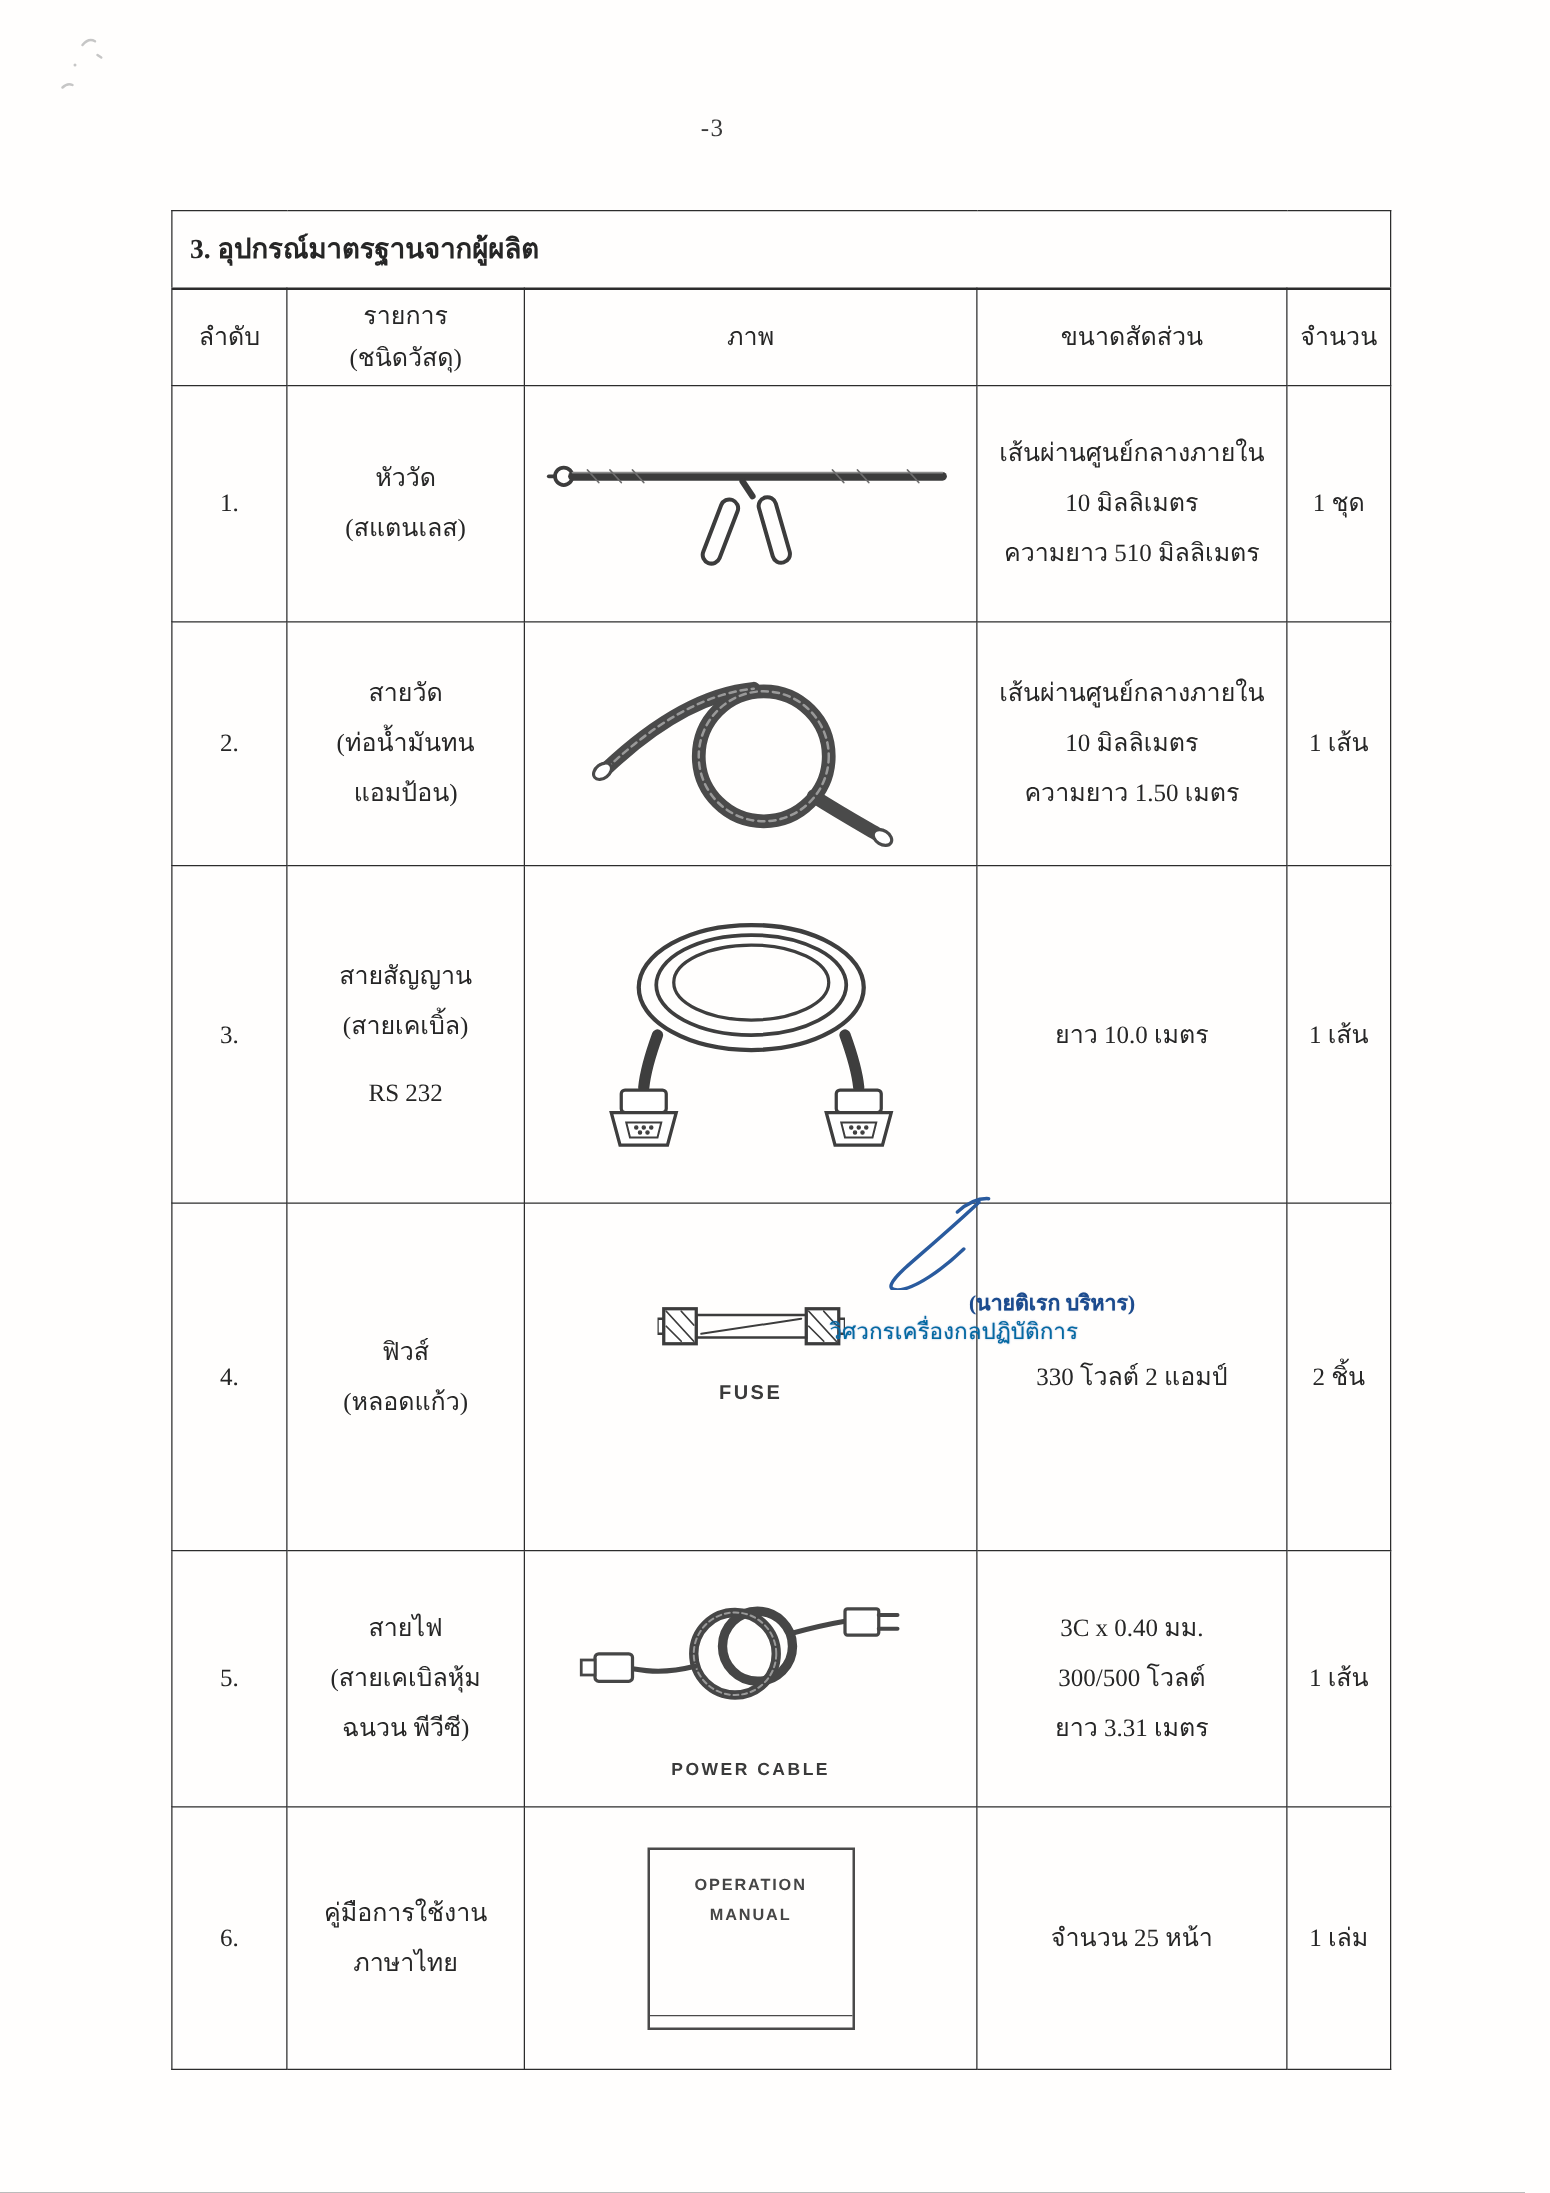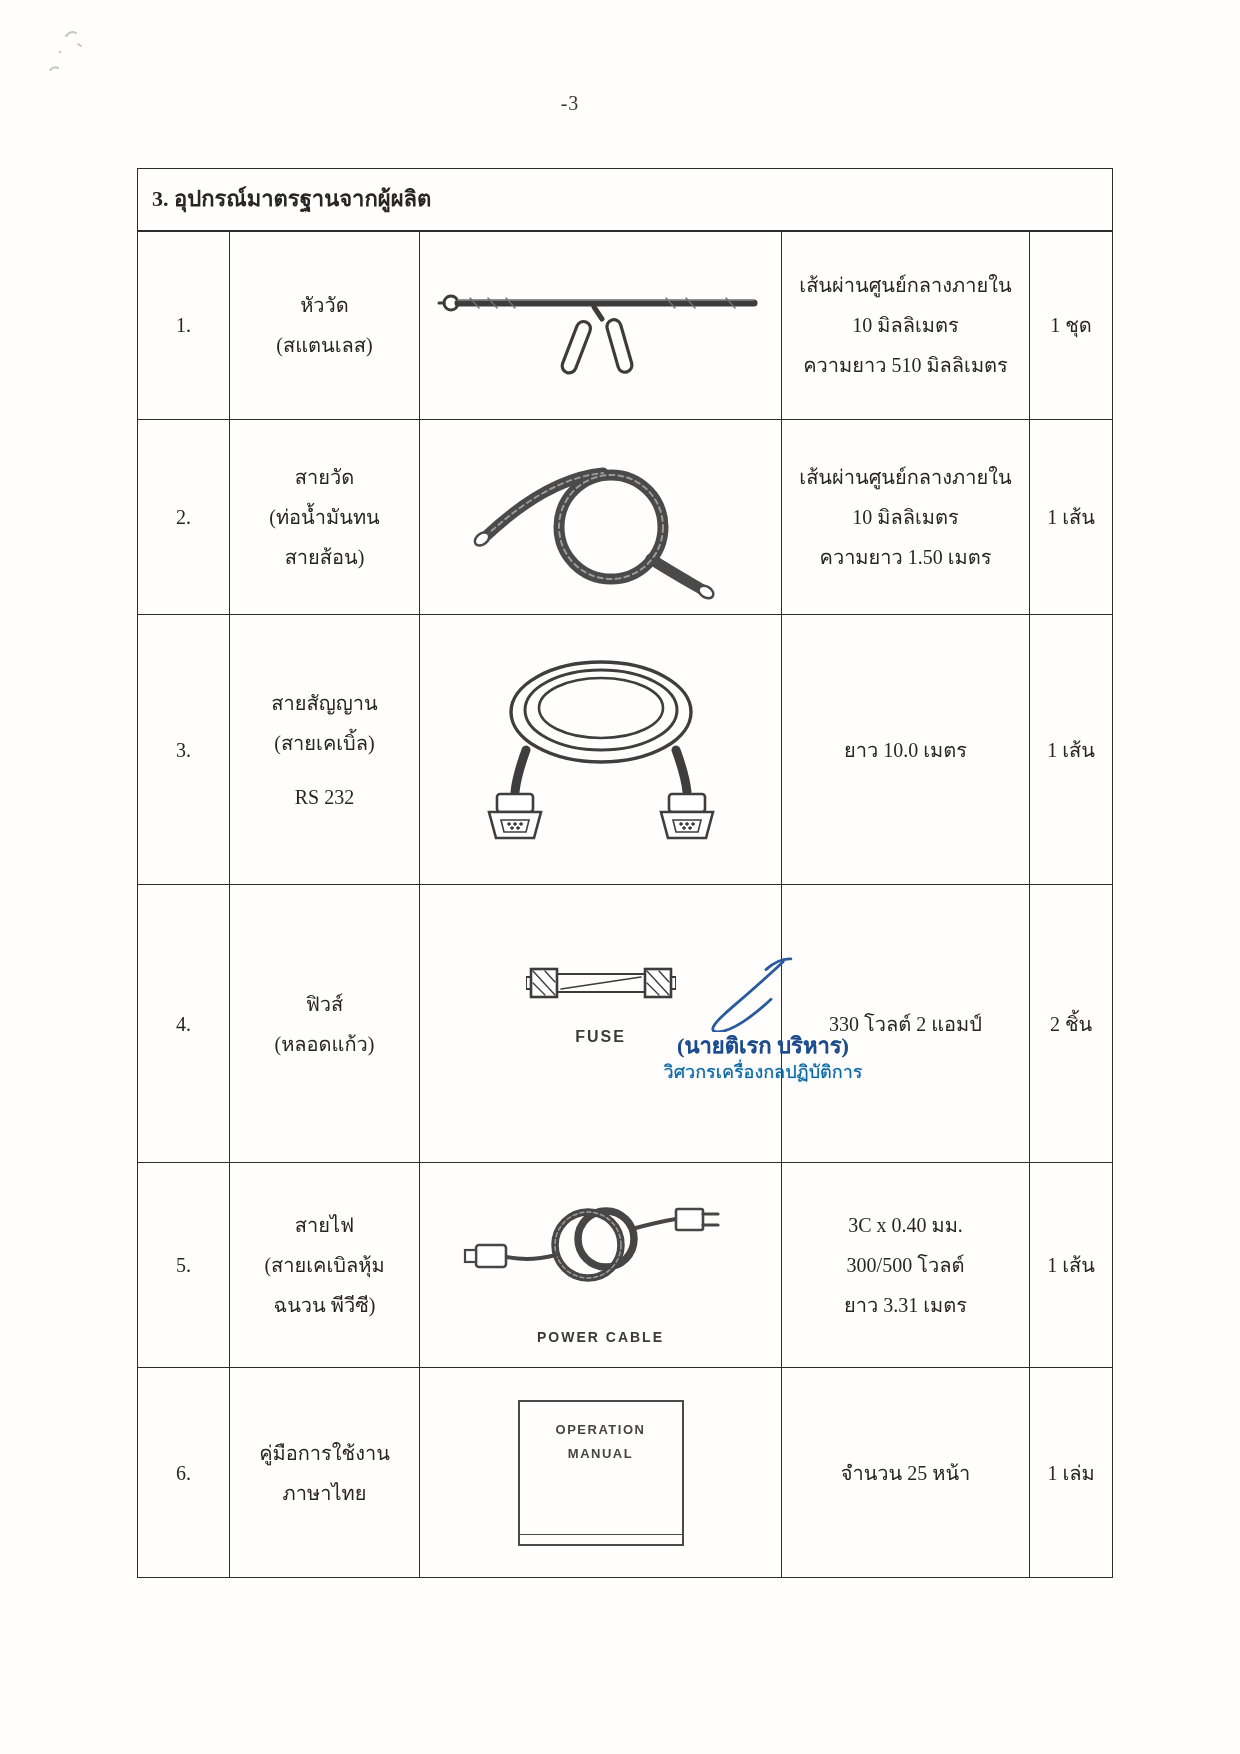--- a/index.html
+++ b/index.html
@@ -56,22 +56,23 @@
     font-weight:bold;font-size:13px;letter-spacing:1.5px;color:#454545;line-height:1.9;
   }
   .manual-box .page-edge{
     position:absolute;left:0;right:0;bottom:9px;border-top:1.5px solid #4a4a4a;
   }
   .signature-block{
     position:absolute;left:618px;top:948px;width:290px;height:150px;
     text-align:center;pointer-events:none;
   }
   .signer-name{
-    font-weight:bold;font-size:22px;color:#1c4b8e;line-height:1.25;
+    font-weight:bold;font-size:17px;color:#1c4b8e;line-height:1.25;
     text-shadow:0 0 .6px rgba(28,75,142,.65);
+    text-align:right;
   }
   .signer-title{
     font-size:18px;color:#0369a1;line-height:1.4;
     text-shadow:0 0 1.2px rgba(63,111,185,.75);
   }
   .cellline{display:block;}
 </style>
 </head>
 <body>
 
@@ -95,20 +96,30 @@
         <col style="width:362px">
         <col style="width:248px">
         <col style="width:83px">
     </colgroup>
 
     <tbody>
         <tr class="r-title">
       <td colspan="5" class="title-cell">3. อุปกรณ์มาตรฐานจากผู้ผลิต</td>
     </tr>
 
+    <tr class="r-head">
+      <td>ลำดับ</td>
+      <td>
+        <span class="cellline">รายการ</span>
+        <span class="cellline">(ชนิดวัสดุ)</span>
+      </td>
+      <td>ภาพ</td>
+      <td>ขนาดสัดส่วน</td>
+      <td>จำนวน</td>
+    </tr>
 
     <tr class="r1">
       <td>1.</td>
       <td>
         <span class="cellline">หัววัด</span>
         <span class="cellline">(สแตนเลส)</span>
       </td>
       <td class="img-cell">
         <svg class="drawing" width="330" height="120" viewBox="0 0 330 120">
           <g stroke="#3c3c3c" fill="none" stroke-linecap="round">
@@ -129,21 +140,21 @@
         <span class="cellline">ความยาว 510 มิลลิเมตร</span>
       </td>
       <td>1 ชุด</td>
     </tr>
 
     <tr class="r2">
       <td>2.</td>
       <td>
         <span class="cellline">สายวัด</span>
         <span class="cellline">(ท่อน้ำมันทน</span>
-        <span class="cellline">สายส้อน)</span>
+        <span class="cellline">แอมป้อน)</span>
       </td>
       <td class="img-cell">
         <svg class="drawing" width="300" height="168" viewBox="0 0 300 168">
           <g stroke="#4a4a4a" fill="none" stroke-linecap="round">
             <path d="M34,104 C70,70 110,44 152,40" stroke-width="11"></path>
             <circle cx="160" cy="94" r="52" stroke-width="11"></circle>
             <path d="M200,126 C222,140 240,150 252,157" stroke-width="11"></path>
             <path d="M34,104 C70,70 110,44 152,40" stroke="#9a9a9a" stroke-width="2" stroke-dasharray="5,4"></path>
             <circle cx="160" cy="94" r="52" stroke="#9a9a9a" stroke-width="2" stroke-dasharray="5,4"></circle>
             <ellipse cx="31" cy="106" rx="8" ry="5.5" transform="rotate(-38 31 106)" fill="#fff" stroke-width="2.5"></ellipse>

